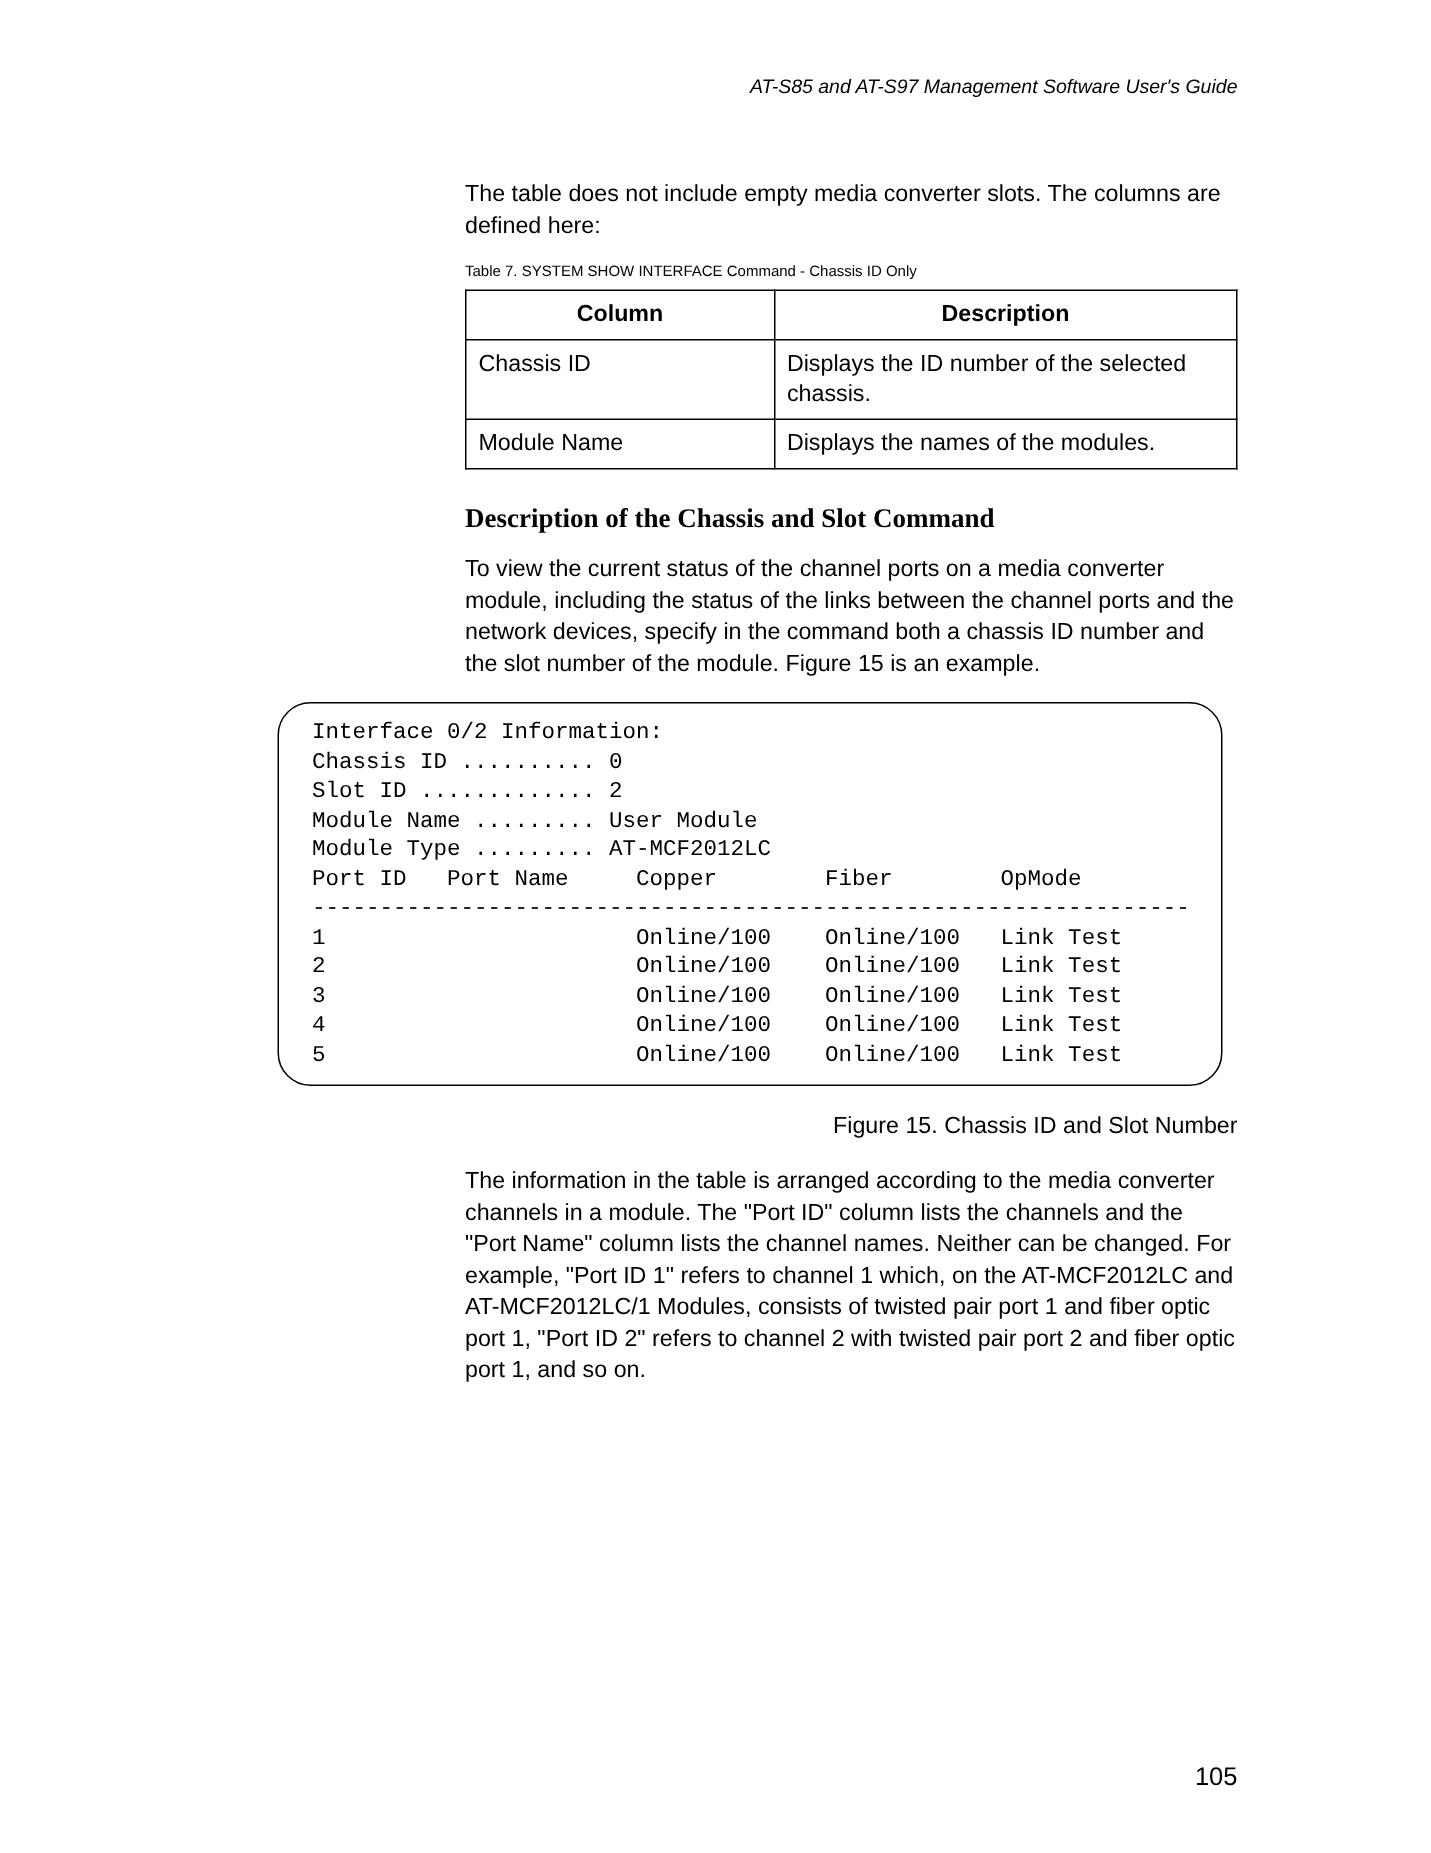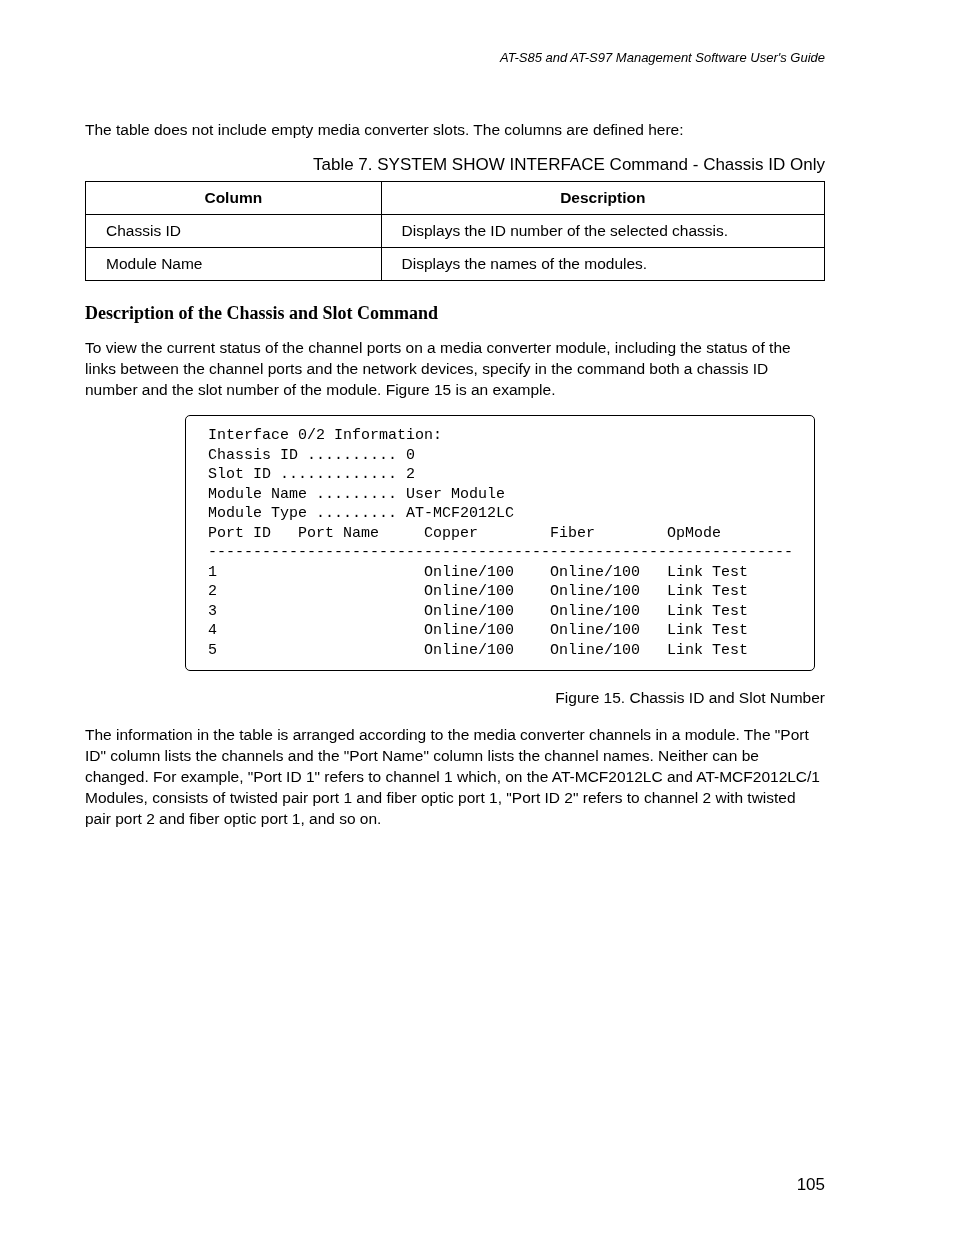--- a/index.html
+++ b/index.html
@@ -18,60 +18,61 @@
     min-height: 1235px;
   }
   .running-head {
     text-align: right;
     font-size: 13px;
     font-style: italic;
     margin-bottom: 55px;
     margin-right: 0;
   }
   .content {
+    margin-left: 225px;
   }
   .body-p {
     font-size: 15.5px;
     line-height: 1.35;
     margin: 0 0 14px 0;
   }
   .table-caption {
-    text-align: right;
-    font-size: 17px;
+    text-align: left;
+    font-size: 10px;
     margin: 10px 0 6px 0;
   }
   table.def-table {
     border-collapse: collapse;
     width: 100%;
     margin-bottom: 22px;
   }
   table.def-table th,
   table.def-table td {
     border: 1px solid #000;
     font-size: 15.5px;
-    padding: 6px 20px;
+    padding: 6px 8px;
     vertical-align: top;
     text-align: left;
     line-height: 1.3;
   }
   table.def-table th {
     font-weight: bold;
     text-align: center;
   }
   .subheading {
     font-family: Liberation Serif, serif;
     font-weight: bold;
     font-size: 18px;
     margin: 8px 0 14px 0;
   }
   .terminal-box {
     margin-left: 100px;
     margin-right: 10px;
     border: 1px solid #000;
-    border-radius: 5px;
+    border-radius: 22px;
     padding: 10px 22px 10px 22px;
     font-family: "Courier New", Courier, monospace;
     font-size: 15px;
     line-height: 1.3;
     white-space: pre;
     margin-bottom: 18px;
     overflow: hidden;
   }
   .fig-caption {
     text-align: right;

